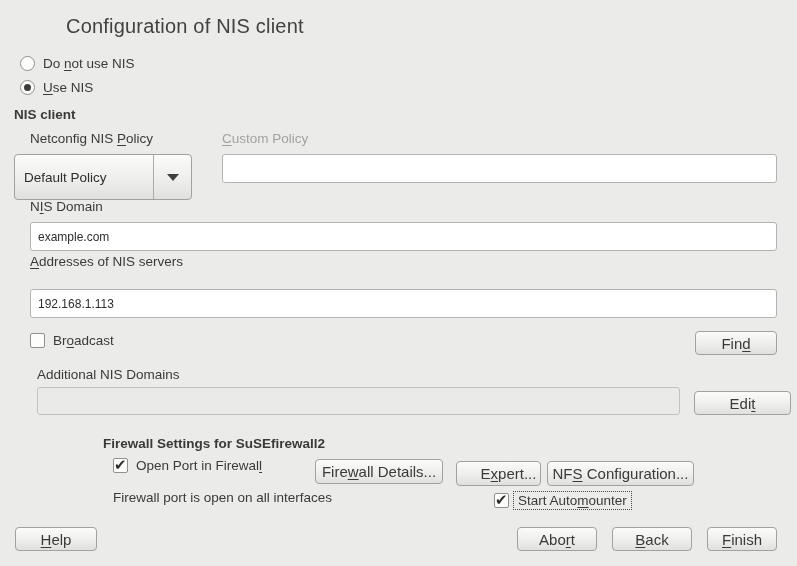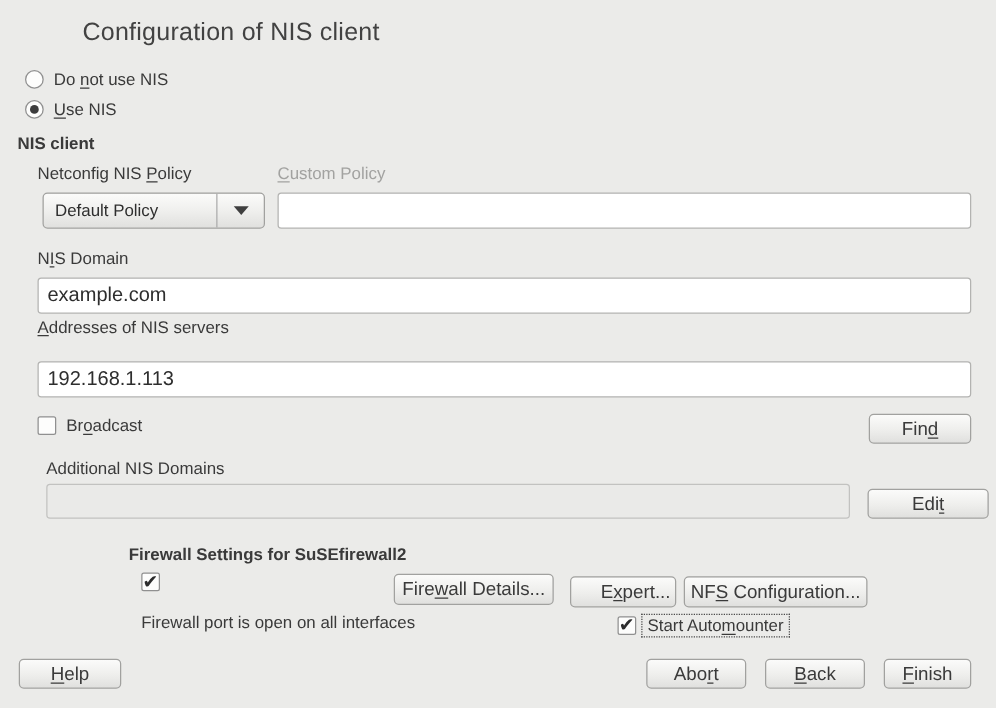--- a/index.html
+++ b/index.html
@@ -39,21 +39,21 @@
   }
   .checkbox.checked::after {
     content:"\2714"; position:absolute; left:0px; top:-3px;
     font-size:15px; color:#2c2c2c;
   }
 
   
   .text-input {
     border:1px solid #b3b3b1; border-radius:3px;
     background:#ffffff; color:#2e2e2e;
-    font-family:"Liberation Sans", sans-serif; font-size:16px;
+    font-family:"Liberation Sans", sans-serif; font-size:12px;
     padding:0 7px; box-sizing:border-box; outline:none;
   }
   .text-input.disabled {
     background:#eaeae8; border-color:#c2c2c0;
   }
 
   
   .btn {
     display:flex; align-items:center; justify-content:center;
     background:linear-gradient(to bottom,#fbfbfa 0%,#eeeeec 55%,#e0e0de 100%);
@@ -99,21 +99,21 @@
 <div class="abs opt-row" style="left:20px; top:80px;">
   <span class="radio checked"></span>
   <span><span></span><span class="u">U</span><span>se NIS</span></span>
 </div>
 
 <div class="abs bold" style="left:14px; top:107px;"><span>NIS client</span></div>
 
 <div class="abs" style="left:30px; top:131px;"><span>Netconfig NIS </span><span class="u">P</span><span>olicy</span></div>
 <div class="abs gray-label" style="left:222px; top:131px;"><span></span><span class="u">C</span><span>ustom Policy</span></div>
 
-<div class="abs dropdown" style="left:34px; top:154px; width:178px; height:29px;">
+<div class="abs dropdown" style="left:14px; top:154px; width:178px; height:46px;">
   <span class="dropdown-text">Default Policy</span>
   <span class="dropdown-arrow-area">
       <span class="tri"></span>
     </span>
 </div>
 
 <input class="abs text-input" style="left: 222px; top: 154px; width: 555px; height: 29px;" readonly="" value="">
 
 <div class="abs" style="left:30px; top:199px;"><span>N</span><span class="u">I</span><span>S Domain</span></div>
 <input class="abs text-input" style="left: 30px; top: 222px; width: 747px; height: 29px;" value="example.com">
@@ -132,20 +132,21 @@
 <div class="abs" style="left:37px; top:367px;"><span>Additional NIS Domains</span></div>
 <input class="abs text-input disabled" style="left: 37px; top: 387px; width: 643px; height: 28px;" readonly="" value="">
 <button class="abs btn" style="left:694px; top:391px; width:97px; height:24px;">
   <span><span>Edi</span><span class="u">t</span><span></span></span>
 </button>
 
 <div class="abs bold" style="left:103px; top:436px;"><span>Firewall Settings for SuSEfirewall2</span></div>
 
 <div class="abs opt-row" style="left:113px; top:458px;">
   <span class="checkbox checked"></span>
+  <span><span>Open Port in Firewal</span><span class="u">l</span><span></span></span>
 </div>
 
 <button class="abs btn" style="left:315px; top:459px; width:128px; height:25px;">
   <span><span>Fire</span><span class="u">w</span><span>all Details...</span></span>
 </button>
 <button class="abs btn" style="left:456px; top:461px; width:85px; height:25px;padding-left:20px;">
   <span><span>E</span><span class="u">x</span><span>pert...</span></span>
 </button>
 <button class="abs btn" style="left:547px; top:461px; width:147px; height:25px;">
   <span><span>NF</span><span class="u">S</span><span> Configuration...</span></span>

